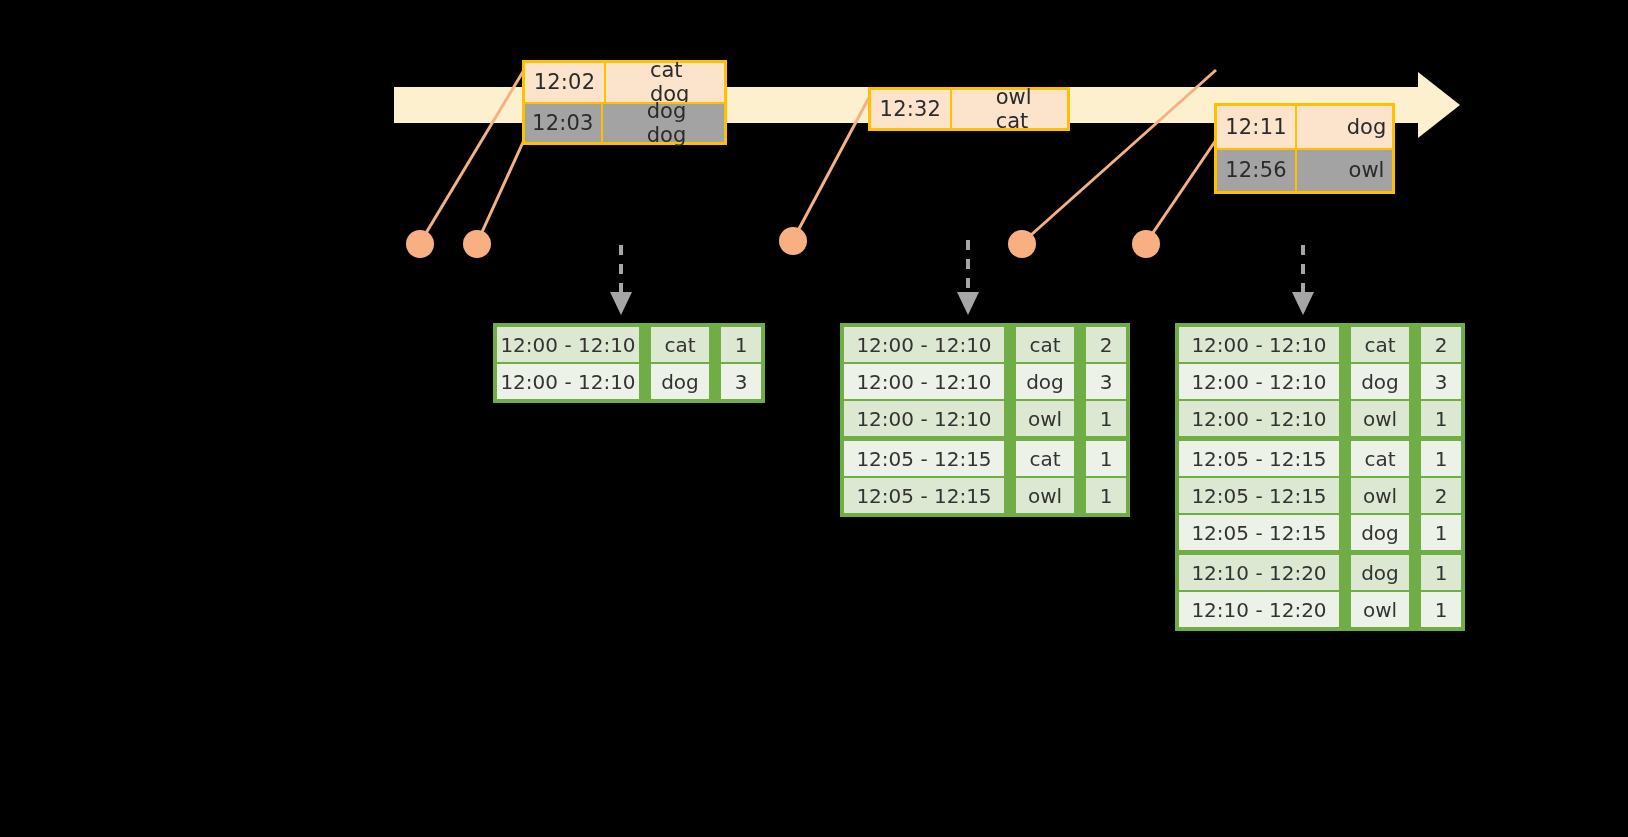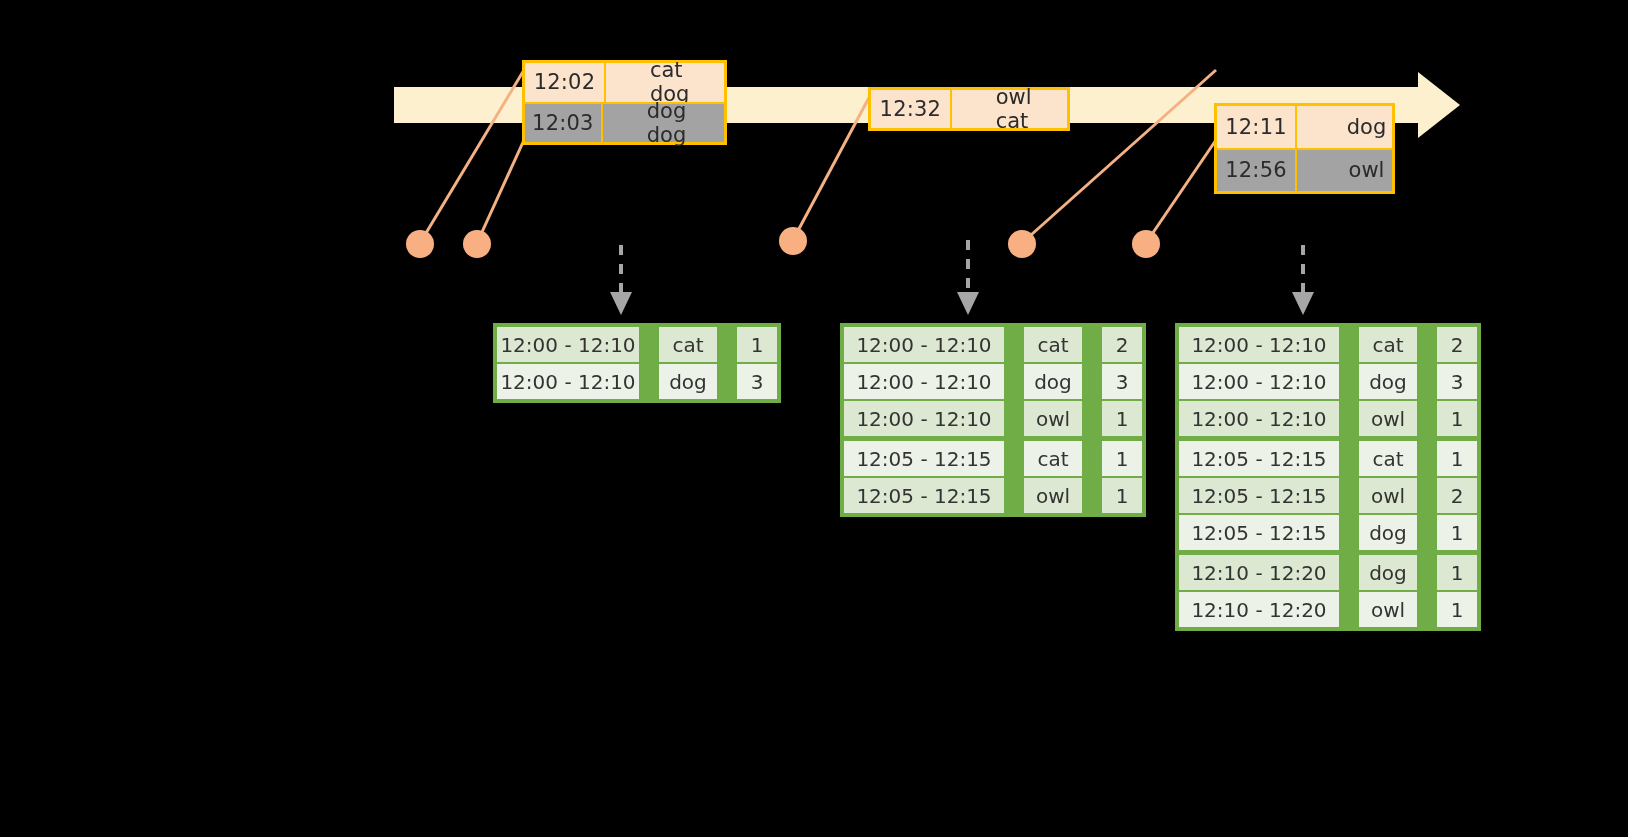--- a/index.html
+++ b/index.html
@@ -77,21 +77,21 @@
     box-sizing: border-box;
     background: #70AD47;
     display: flex;
     flex-direction: column;
     gap: 2px;
     padding: 0;
   }
   .rt-row {
     display: flex;
     height: 35px;
-    gap: 20px;
+    gap: 12px;
   }
   .rt-row.group-end {
     margin-bottom: 3px;
   }
   .rt-cell {
     display: flex;
     align-items: center;
     justify-content: center;
     font-size: 20px;
     color: #333333;

